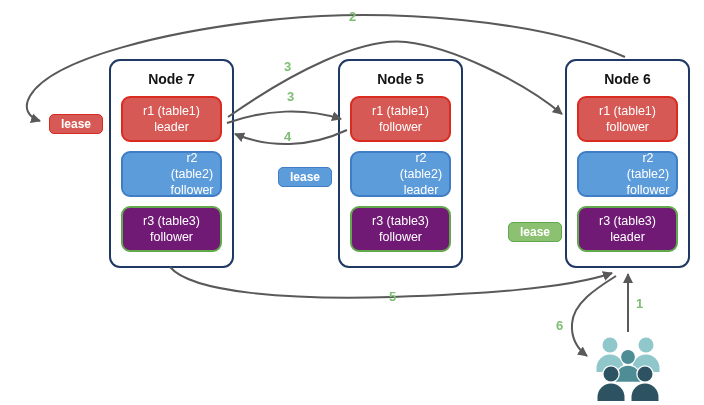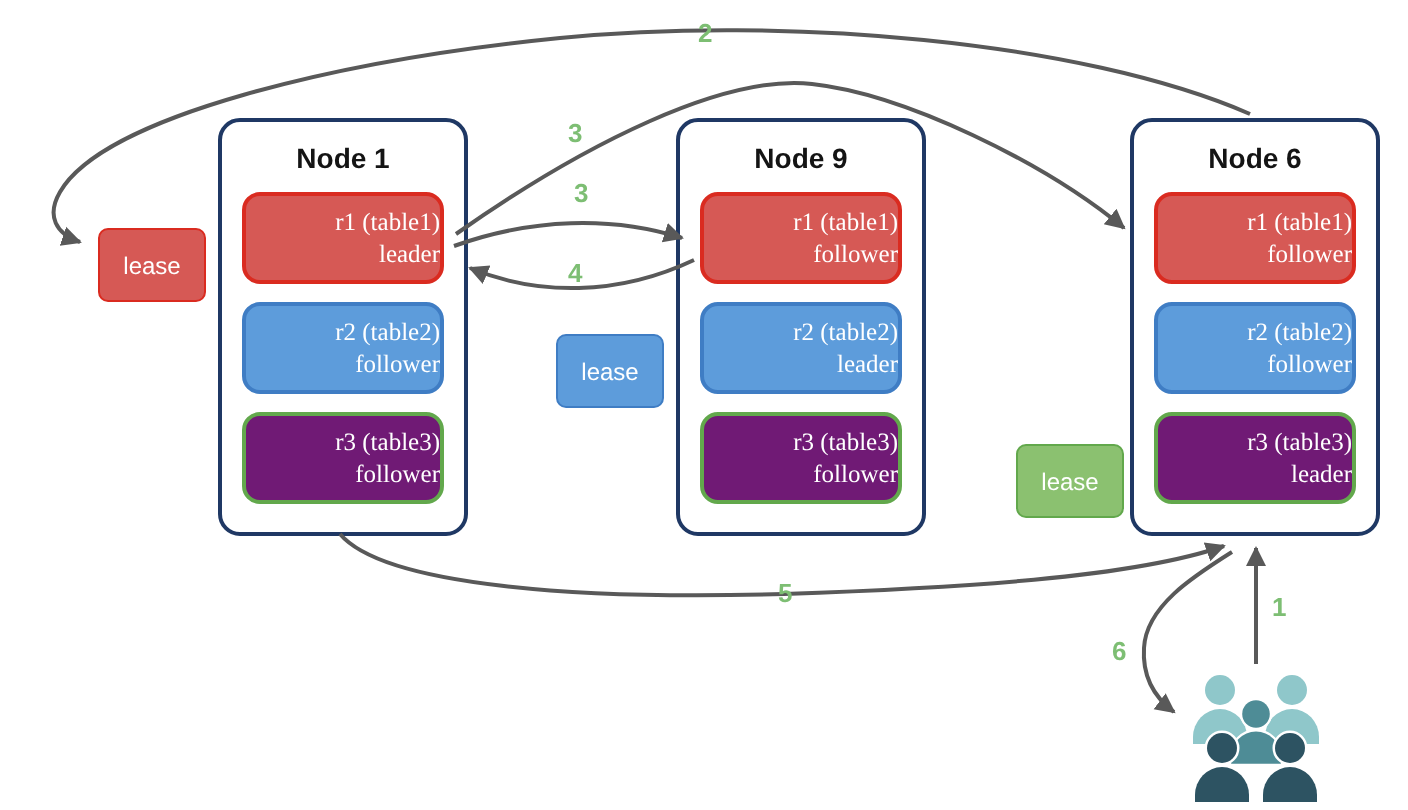--- a/index.html
+++ b/index.html
@@ -5,61 +5,61 @@
   html,body { margin:0; padding:0; background:#ffffff; font-family:"Liberation Sans", sans-serif; }
   .canvas { position:relative; width:704px; height:405px; background:#ffffff; overflow:hidden; }
 
   .node { position:absolute; top:59px; width:125px; height:209px; background:#ffffff;
           border:2px solid #1f3864; border-radius:11px; box-sizing:border-box;
           display:flex; flex-direction:column; align-items:center; }
   .node-title { font-size:14px; font-weight:bold; color:#141414; margin:10px 0 9px 0; }
 
   .replica { width:101px; height:46px; border-radius:9px; box-sizing:border-box; border:2px solid;
              color:#ffffff; font-size:12.5px; line-height:1.3; text-align:center;
-             display:flex; flex-direction:column; align-items:flex-end; justify-content:center;
-             margin-bottom:9px;font-family:Liberation Serif, serif; }
+             display:flex; flex-direction:column; align-items:center; justify-content:center;
+             margin-bottom:9px; }
   .replica.red   { background:#d65955; border-color:#da2b20; }
   .replica.blue  { background:#5d9cdb; border-color:#3f7dc4;padding-left:41px; }
   .replica.green { background:#701a75; border-color:#62a84c; }
 
-  .lease { position:absolute; width:54px; height:37px; border-radius:5px; border:1.5px solid;
+  .lease { position:absolute; width:54px; height:20px; border-radius:5px; border:1.5px solid;
            box-sizing:border-box; color:#ffffff; font-size:12px;
-           display:flex; align-items:center; justify-content:center; }
+           display:flex; align-items:center; justify-content:center;font-weight:bold; }
   .lease.red   { background:#d65955; border-color:#da2b20; left:49px;  top:114px; }
   .lease.blue  { background:#5d9cdb; border-color:#3f7dc4; left:278px; top:167px; }
   .lease.green { background:#8bc170; border-color:#62a84c; left:508px; top:222px; }
 
   .step { position:absolute; color:#7dbe73; font-weight:bold; font-size:13px; }
 
   .arrows { position:absolute; left:0; top:0; width:704px; height:405px; pointer-events:none; }
   .users  { position:absolute; left:588px; top:329px; }
 </style>
 </head>
 <body>
 
 <div class="canvas">
 
   <div class="node" style="left:109px;">
-    <div class="node-title">Node 1</div>
+    <div class="node-title">Node 7</div>
     <div class="replica red">
       <span>r1 (table1)</span>
       <span>leader</span>
     </div>
     <div class="replica blue">
       <span>r2 (table2)</span>
       <span>follower</span>
     </div>
     <div class="replica green">
       <span>r3 (table3)</span>
       <span>follower</span>
     </div>
   </div>
 
   <div class="node" style="left:338px;">
-    <div class="node-title">Node 9</div>
+    <div class="node-title">Node 5</div>
     <div class="replica red">
       <span>r1 (table1)</span>
       <span>follower</span>
     </div>
     <div class="replica blue">
       <span>r2 (table2)</span>
       <span>leader</span>
     </div>
     <div class="replica green">
       <span>r3 (table3)</span>

